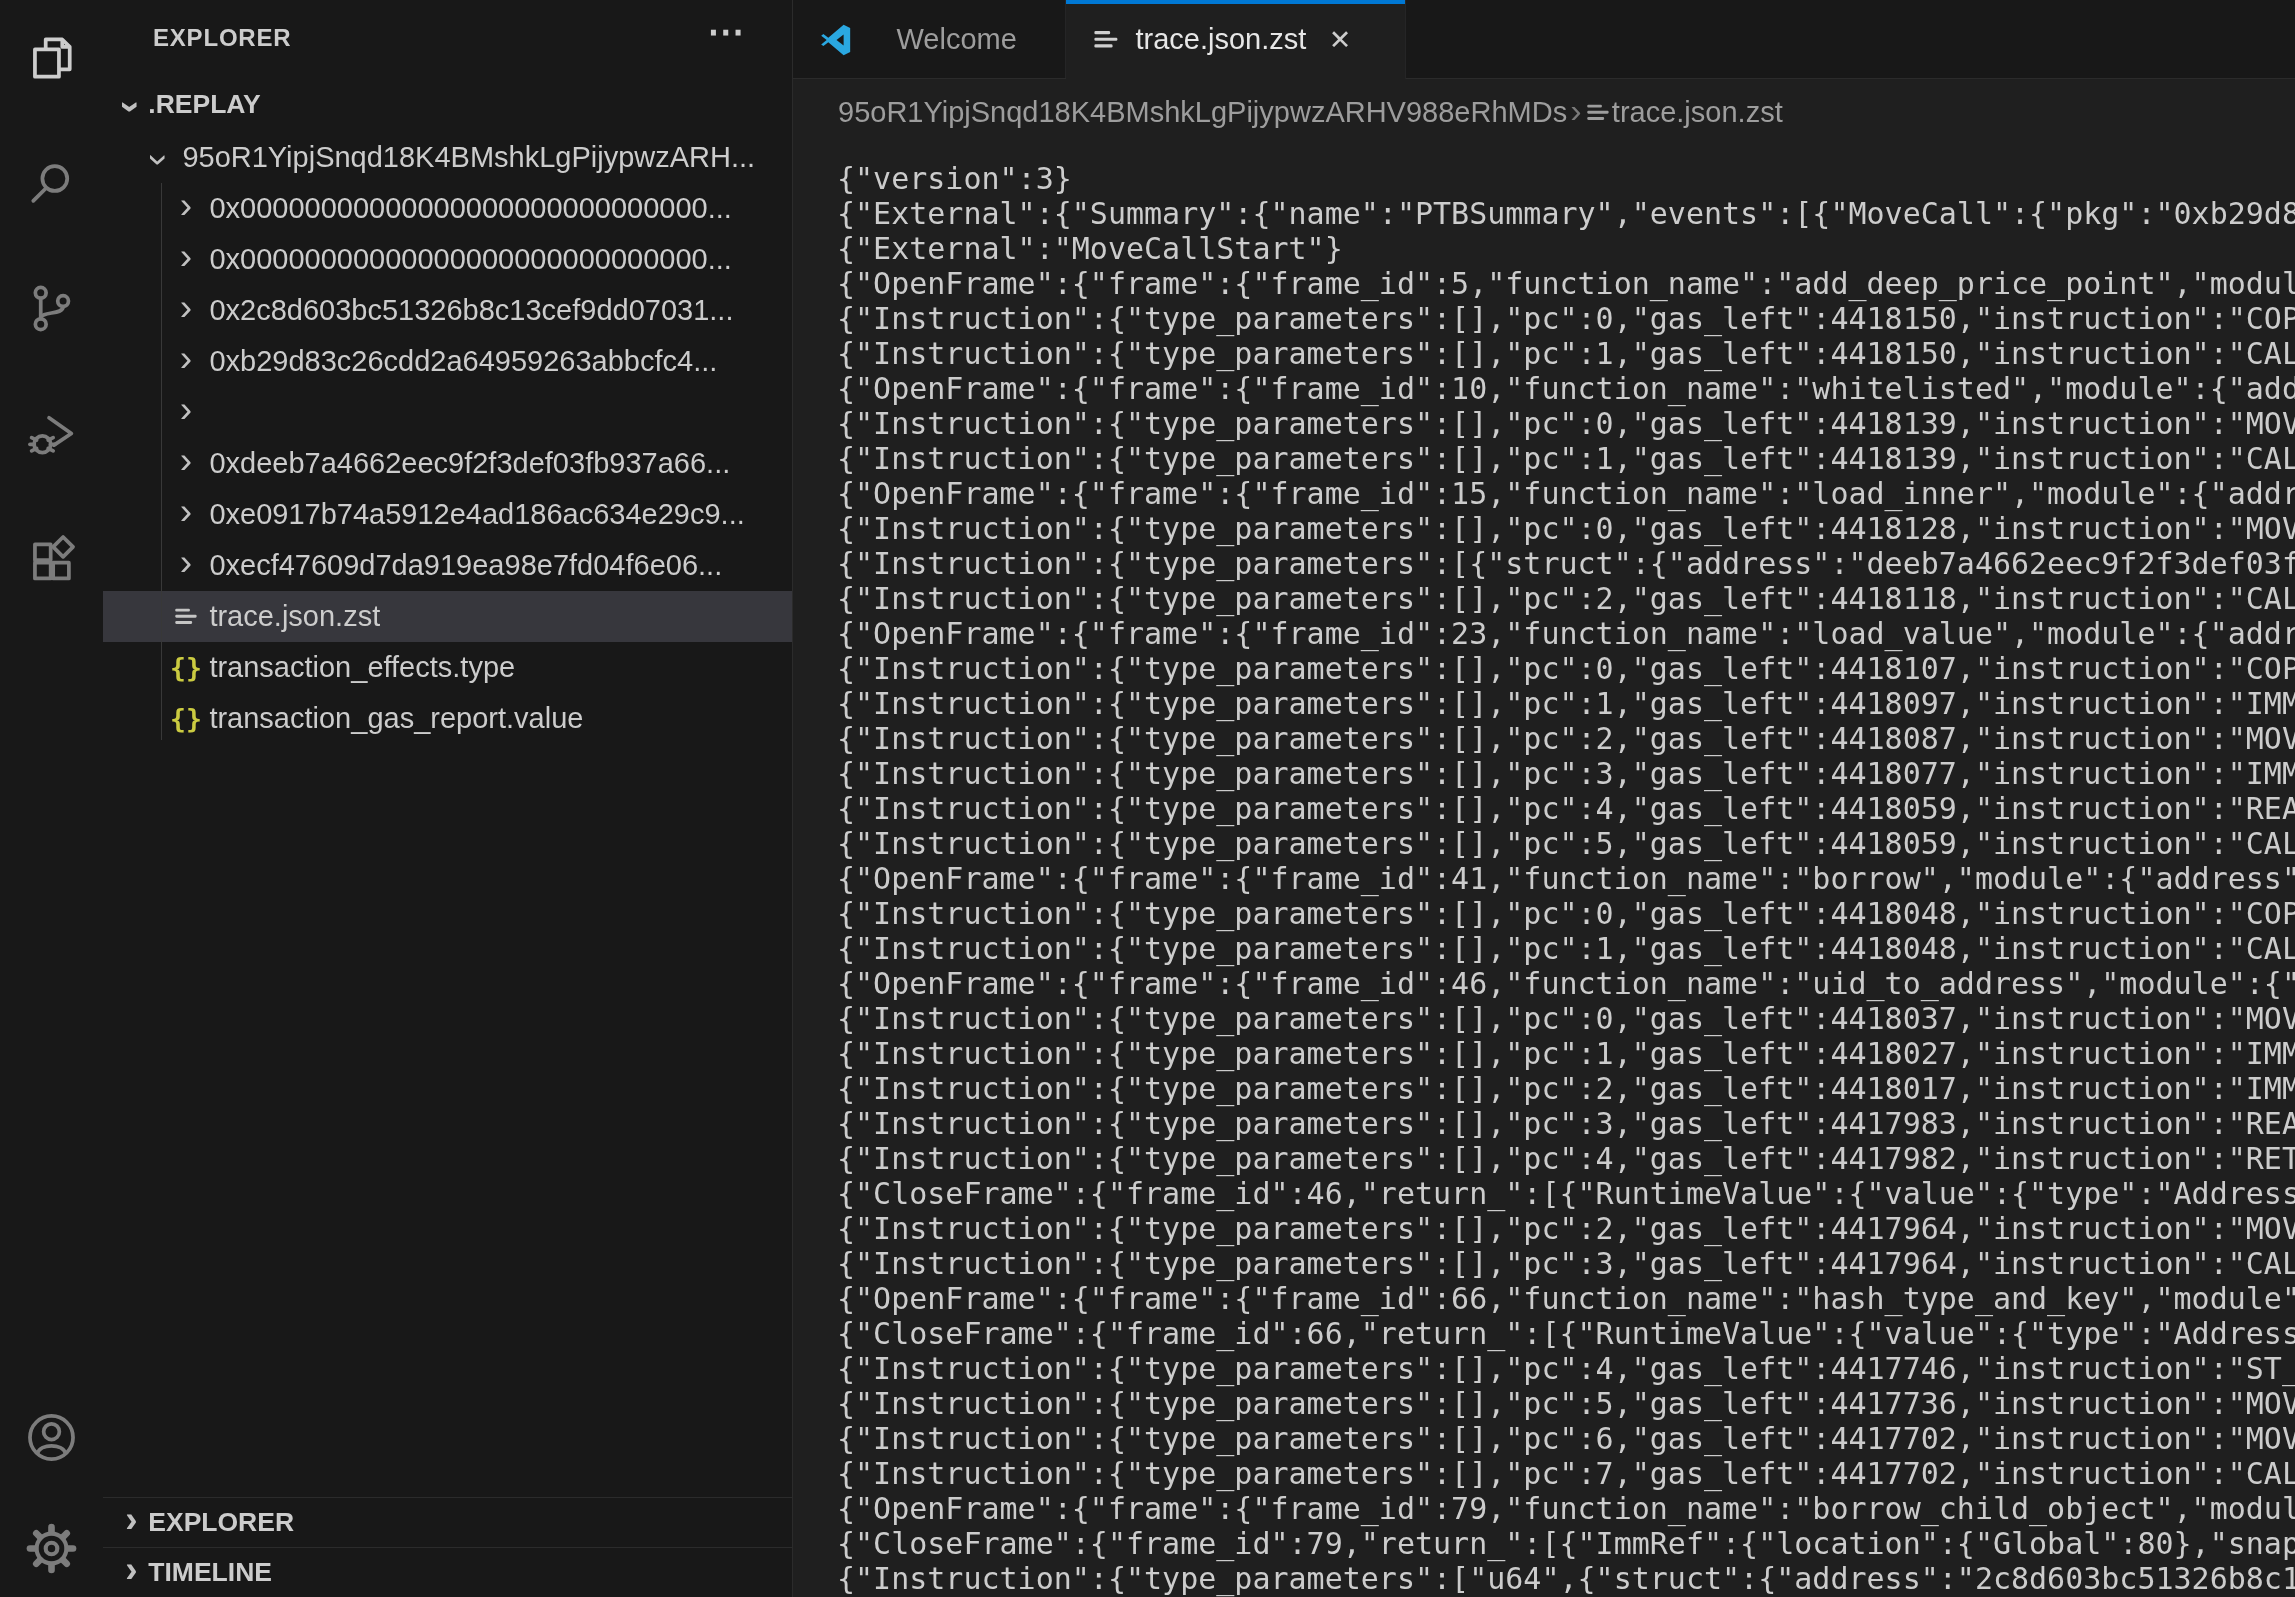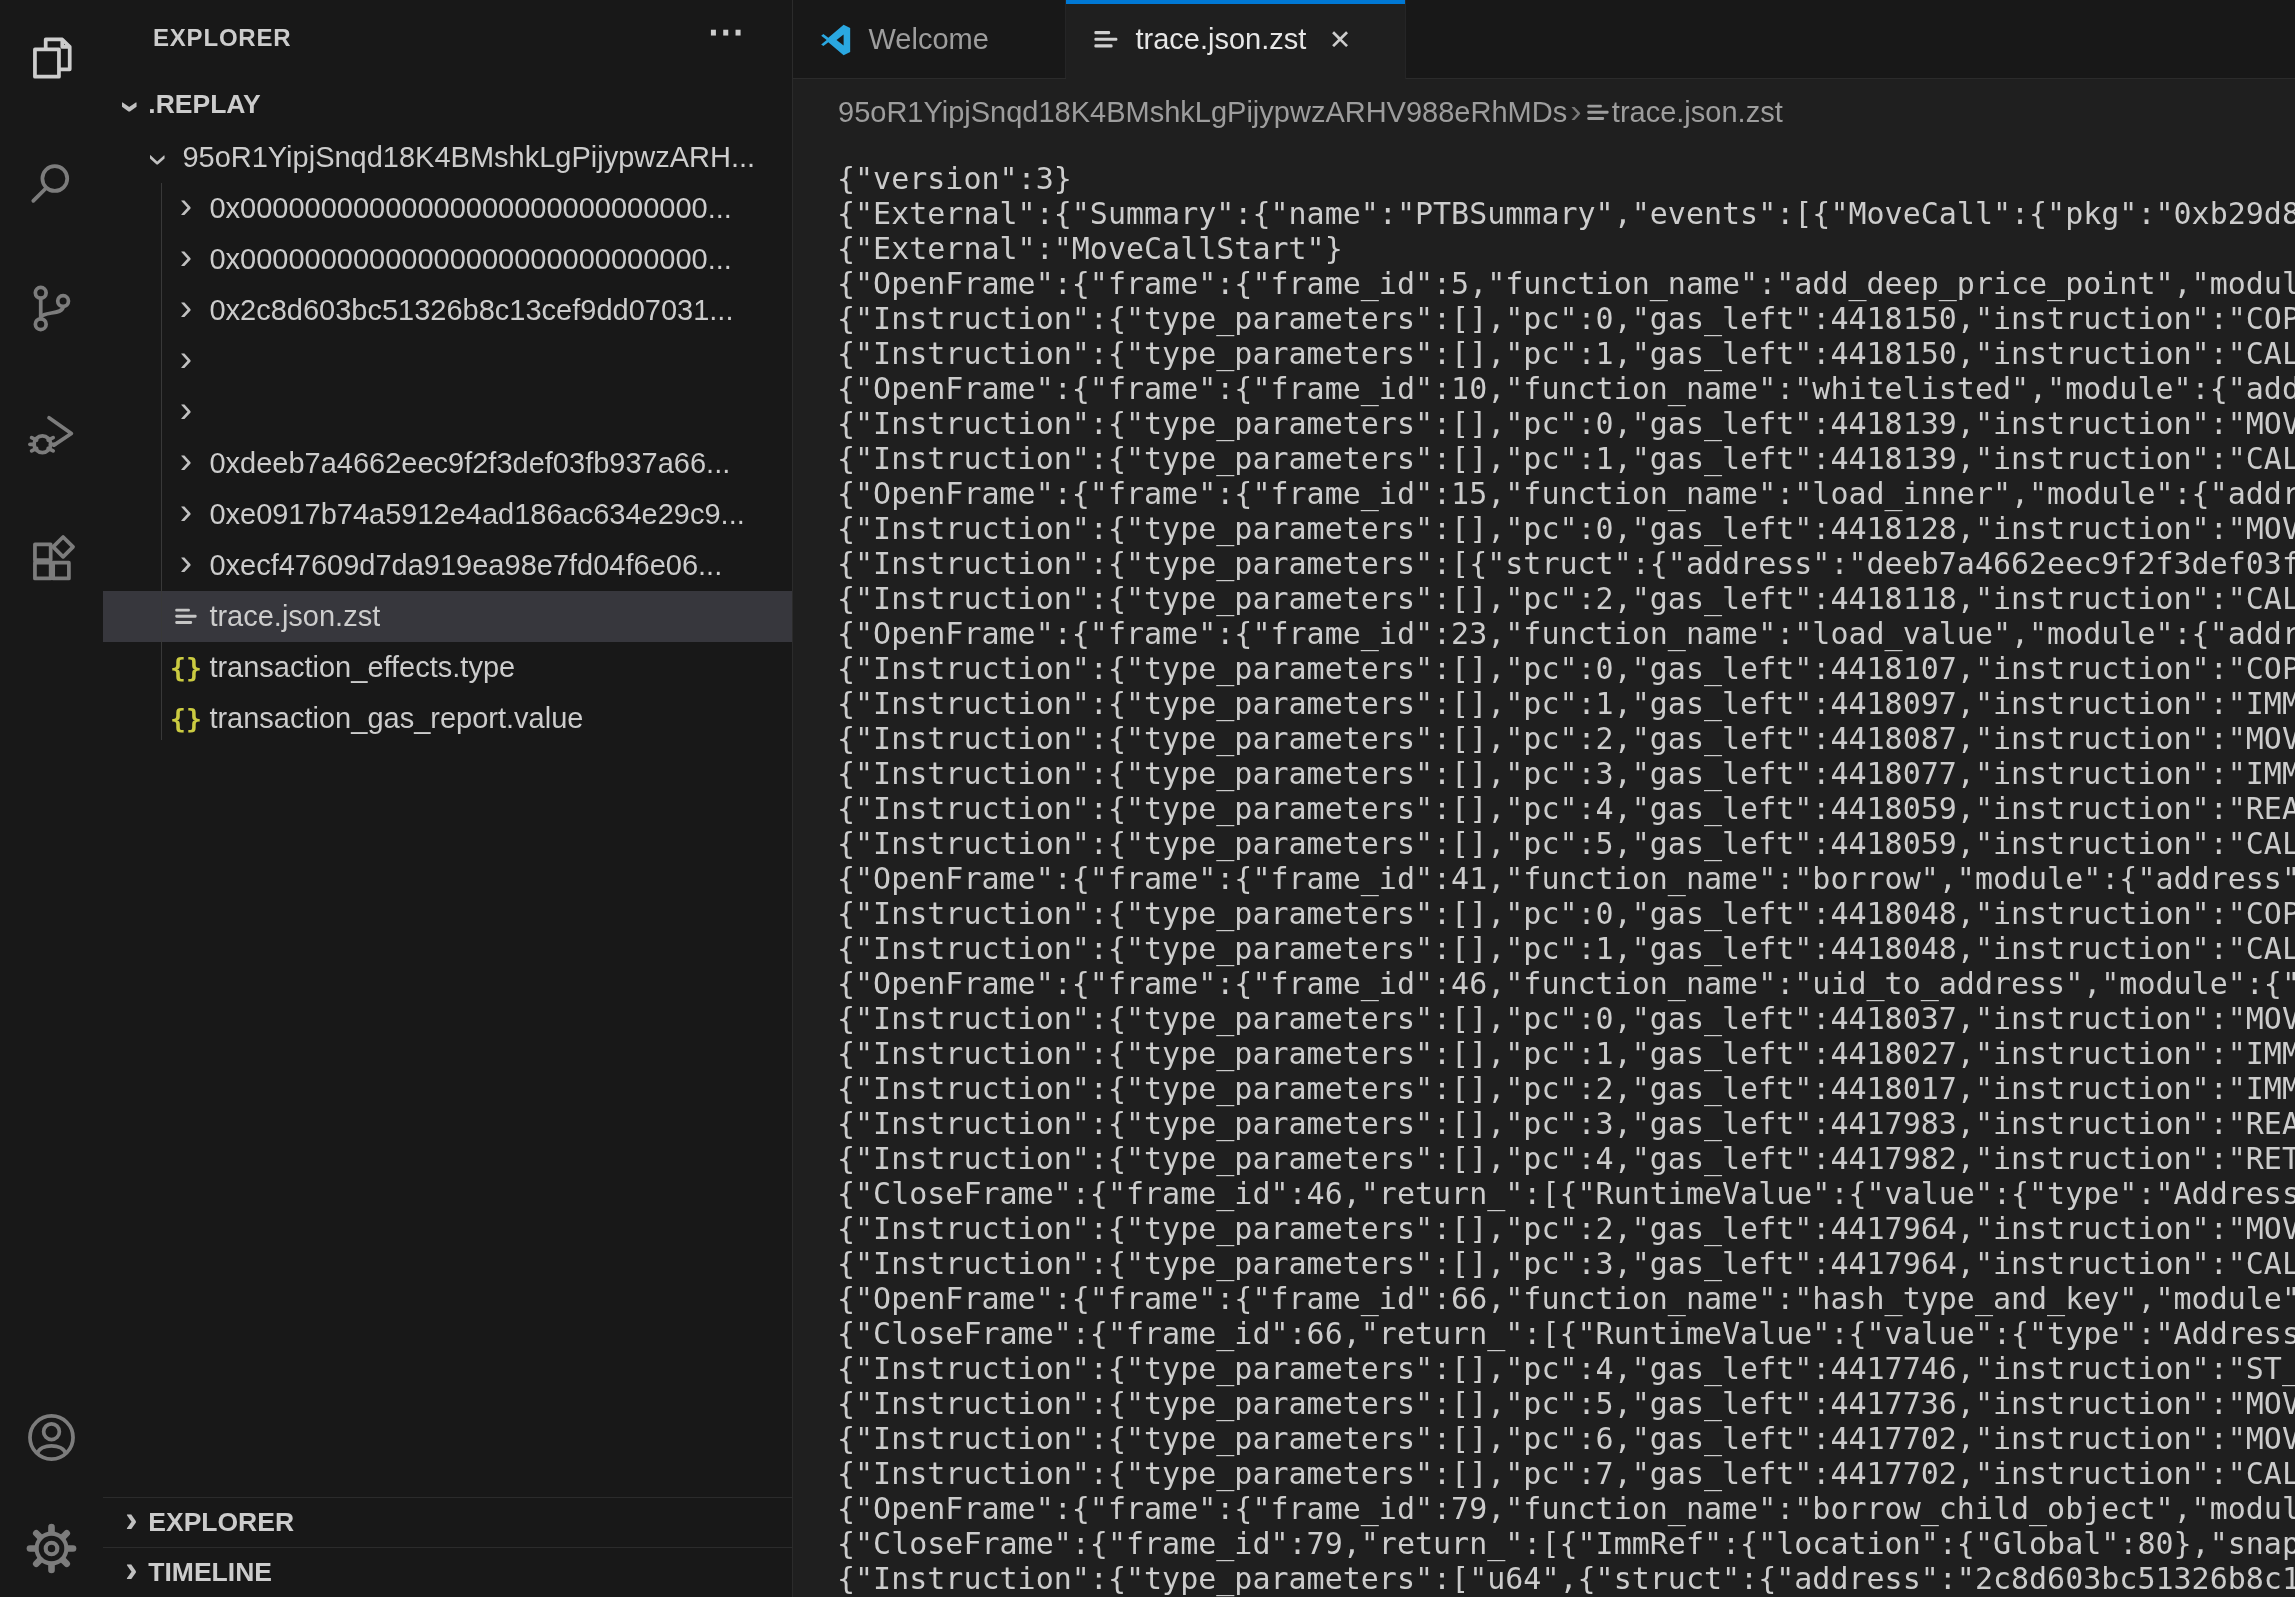--- a/index.html
+++ b/index.html
@@ -31,21 +31,21 @@
   .ficon svg { width:27px; height:27px; }
   .json-braces { font-family:"DejaVu Sans Mono", monospace; font-weight:bold; font-size:26.5px; color:#cbcb41; }
   .row .label { margin-left:6.4px; overflow:hidden; text-overflow:clip;text-align:center; }
   .bottom-secs { margin-top:auto; }
   .sec { border-top:0.8px solid #2b2b2b; height:50px; display:flex; align-items:center; font-weight:bold; font-size:26.5px; color:#cccccc; padding-left:11.3px; }
 
   
   .main { flex:1; min-width:0; display:flex; flex-direction:column; border-left:0.8px solid #2b2b2b; background:#1f1f1f; }
   .tabbar { height:79px; flex-shrink:0; background:#181818; border-bottom:0.8px solid #2b2b2b; display:flex; }
   .tab { height:78px; display:flex; align-items:center; padding:0 26px; font-size:29px; border-right:0.8px solid #252526; position:relative; cursor:pointer; }
-  .tab.welcome { width:273px; color:#9d9d9d; }
+  .tab.welcome { width:273px; color:#9d9d9d;gap:28px; }
   .tab.active { width:340px; height:79px; margin-bottom:-0.8px; background:#1f1f1f; color:#e7e7e7; z-index:1; }
   .tab.active::before { content:""; position:absolute; top:0; left:0; right:0; height:4px; background:#0078d4; }
   .tab .ticon { display:inline-flex; margin-right:14.5px; }
   .tab .ticon svg { width:35px; height:35px; }
   .tab .licon svg { width:29px; height:29px; }
   .close { margin-left:22.5px; font-size:27px; color:#cccccc; }
   .breadcrumbs { height:67px; flex-shrink:0; display:flex; align-items:center; padding-left:45px; font-size:29px; color:#9d9d9d; white-space:nowrap; }
   .bc-sep { color:#7a7a7a; font-size:34px; padding:0 3.2px 4.8px 3.2px; }
   .bc-icon { display:inline-flex; }
   .bc-icon svg { width:27px; height:27px; }
@@ -151,20 +151,21 @@
       <div class="row l2">
         <span class="chev">›</span>
         <span class="label">0x00000000000000000000000000000...</span>
       </div>
       <div class="row l2">
         <span class="chev">›</span>
         <span class="label">0x2c8d603bc51326b8c13cef9dd07031...</span>
       </div>
       <div class="row l2">
         <span class="chev">›</span>
+        <span class="label">0xb29d83c26cdd2a64959263abbcfc4...</span>
       </div>
       <div class="row l2">
         <span class="chev">›</span>
       </div>
       <div class="row l2">
         <span class="chev">›</span>
         <span class="label">0xdeeb7a4662eec9f2f3def03fb937a66...</span>
       </div>
       <div class="row l2">
         <span class="chev">›</span>

